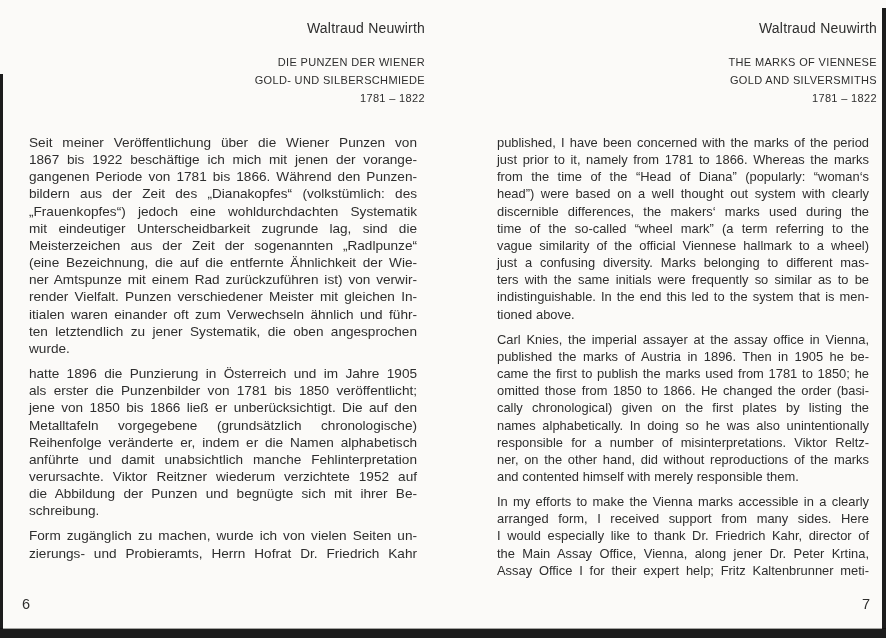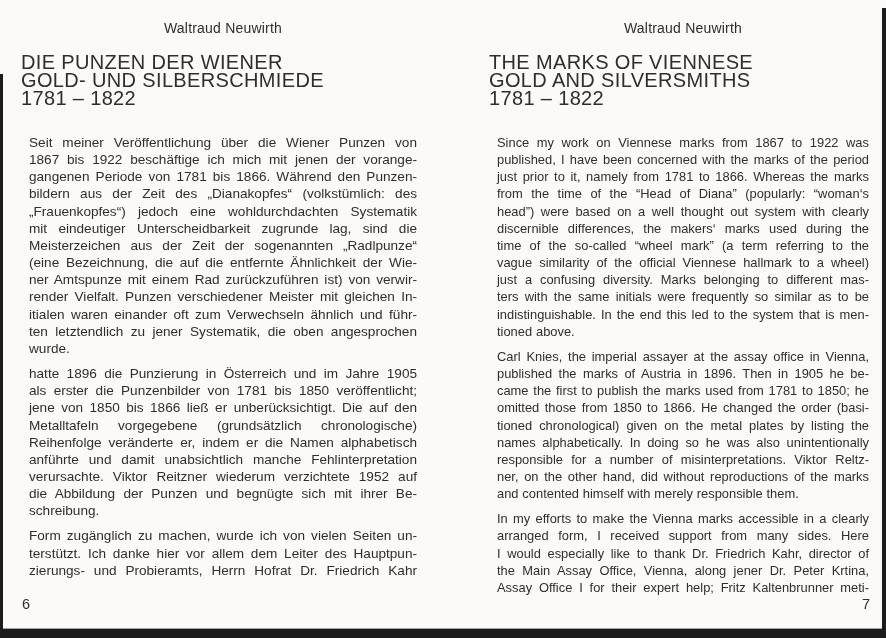--- a/index.html
+++ b/index.html
@@ -5,22 +5,22 @@
   html,body{margin:0;padding:0;background:#e8e8e8;}
   .scan{
     position:relative;width:886px;height:638px;overflow:hidden;
     background:var(--bg,#fbfaf8);
     font-family:"Liberation Sans",sans-serif;
     color:var(--ink,#2e2e2e);
   }
   .page{position:absolute;top:0;height:638px;}
   .page.left{left:21px;width:404px;}
   .page.right{left:489px;width:388px;}
-  .author{position:absolute;top:20px;left:0;right:0;text-align:center;font-size:14px;letter-spacing:.2px;}
-  .title{position:absolute;top:53px;left:0;right:0;text-align:left;font-size:20px;line-height:18px;letter-spacing:.35px;}
+  .author{position:absolute;top:20px;left:0;right:0;text-align:right;font-size:14px;letter-spacing:.2px;}
+  .title{position:absolute;top:53px;left:0;right:0;text-align:right;font-size:11px;line-height:18px;letter-spacing:.35px;}
   .pbody{position:absolute;top:126px;left:0;right:0;line-height:17.15px;}
   .page.left .pbody{font-size:13.6px;}
   .page.right .pbody{font-size:12.9px;}
   .para{margin:8px;}
   .bl{text-align:justify;text-align-last:justify;word-spacing:.02em;}
   .bl.end{text-align-last:left;}
   .pagenum{position:absolute;top:596px;font-size:14.5px;}
   .page.left .pagenum{left:1px;}
   .page.right .pagenum{right:7px;}
   .edge-left{position:absolute;left:0;top:74px;bottom:0;width:3px;background:var(--edge,#1d1d1d);}
@@ -61,55 +61,53 @@
           <div class="bl">jene von 1850 bis 1866 ließ er unberücksichtigt. Die auf den</div>
           <div class="bl">Metalltafeln vorgegebene (grundsätzlich chronologische)</div>
           <div class="bl">Reihenfolge veränderte er, indem er die Namen alphabetisch</div>
           <div class="bl">anführte und damit unabsichtlich manche Fehlinterpretation</div>
           <div class="bl">verursachte. Viktor Reitzner wiederum verzichtete 1952 auf</div>
           <div class="bl">die Abbildung der Punzen und begnügte sich mit ihrer Be-</div>
           <div class="bl end">schreibung.</div>
         </div>
         <div class="para">
           <div class="bl">Form zugänglich zu machen, wurde ich von vielen Seiten un-</div>
-          <div class="bl">terstützt. Ich danke hier vor allem dem Leiter des Hauptpun-</div>
           <div class="bl">zierungs- und Probieramts, Herrn Hofrat Dr. Friedrich Kahr</div>
         </div>
       </div>
     <div class="pagenum">6</div>
   </div>
 
   <div class="page right">
     <div class="author">Waltraud Neuwirth</div>
     <div class="title">
         <div class="tline">THE MARKS OF VIENNESE</div>
         <div class="tline">GOLD AND SILVERSMITHS</div>
         <div class="tline">1781 – 1822</div>
       </div>
     <div class="pbody">
         <div class="para">
-          <div class="bl">Since my work on Viennese marks from 1867 to 1922 was</div>
           <div class="bl">published, I have been concerned with the marks of the period</div>
           <div class="bl">just prior to it, namely from 1781 to 1866. Whereas the marks</div>
           <div class="bl">from the time of the “Head of Diana” (popularly: “woman‘s</div>
           <div class="bl">head”) were based on a well thought out system with clearly</div>
           <div class="bl">discernible differences, the makers‘ marks used during the</div>
           <div class="bl">time of the so-called “wheel mark” (a term referring to the</div>
           <div class="bl">vague similarity of the official Viennese hallmark to a wheel)</div>
           <div class="bl">just a confusing diversity. Marks belonging to different mas-</div>
           <div class="bl">ters with the same initials were frequently so similar as to be</div>
           <div class="bl">indistinguishable. In the end this led to the system that is men-</div>
           <div class="bl end">tioned above.</div>
         </div>
         <div class="para">
           <div class="bl">Carl Knies, the imperial assayer at the assay office in Vienna,</div>
           <div class="bl">published the marks of Austria in 1896. Then in 1905 he be-</div>
           <div class="bl">came the first to publish the marks used from 1781 to 1850; he</div>
           <div class="bl">omitted those from 1850 to 1866. He changed the order (basi-</div>
-          <div class="bl">tioned chronological) given on the metal plates by listing the</div>
+          <div class="bl">cally chronological) given on the first plates by listing the</div>
           <div class="bl">names alphabetically. In doing so he was also unintentionally</div>
           <div class="bl">responsible for a number of misinterpretations. Viktor Reltz-</div>
           <div class="bl">ner, on the other hand, did without reproductions of the marks</div>
           <div class="bl end">and contented himself with merely responsible them.</div>
         </div>
         <div class="para">
           <div class="bl">In my efforts to make the Vienna marks accessible in a clearly</div>
           <div class="bl">arranged form, I received support from many sides. Here</div>
           <div class="bl">I would especially like to thank Dr. Friedrich Kahr, director of</div>
           <div class="bl">the Main Assay Office, Vienna, along jener Dr. Peter Krtina,</div>

